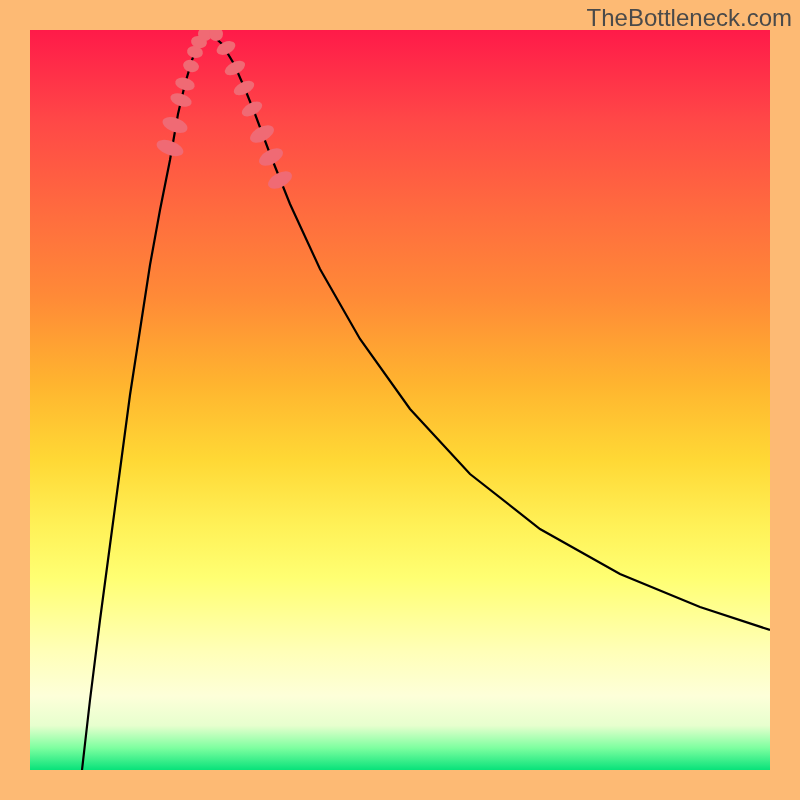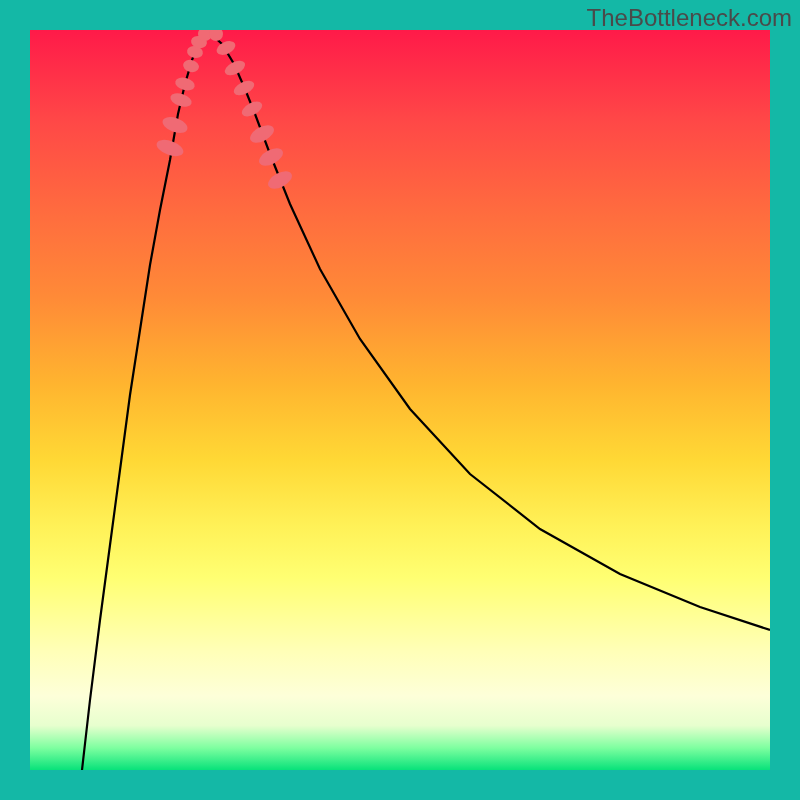--- a/index.html
+++ b/index.html
@@ -9,21 +9,21 @@
     height: 800px;
     background: #000;
     overflow: hidden;
   }
   .frame {
     position: absolute;
     left: 0;
     top: 0;
     width: 800px;
     height: 800px;
-    background: #14b8a6;
+    background: #fdba74;
   }
   .plot-area {
     position: absolute;
     left: 30px;
     top: 30px;
     width: 740px;
     height: 740px;
     background: linear-gradient(
       to bottom,
       #ff1a49 0%,

